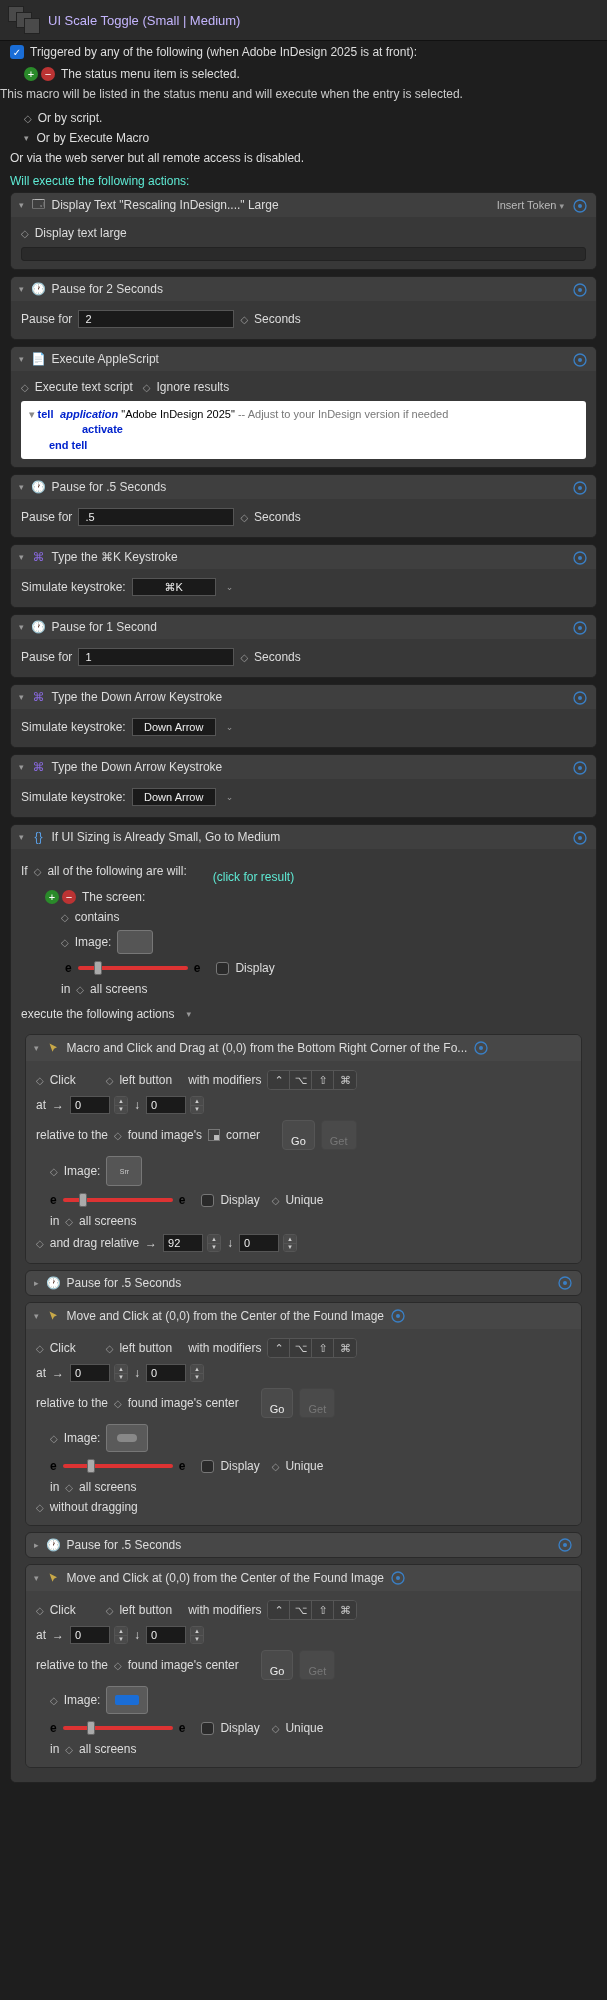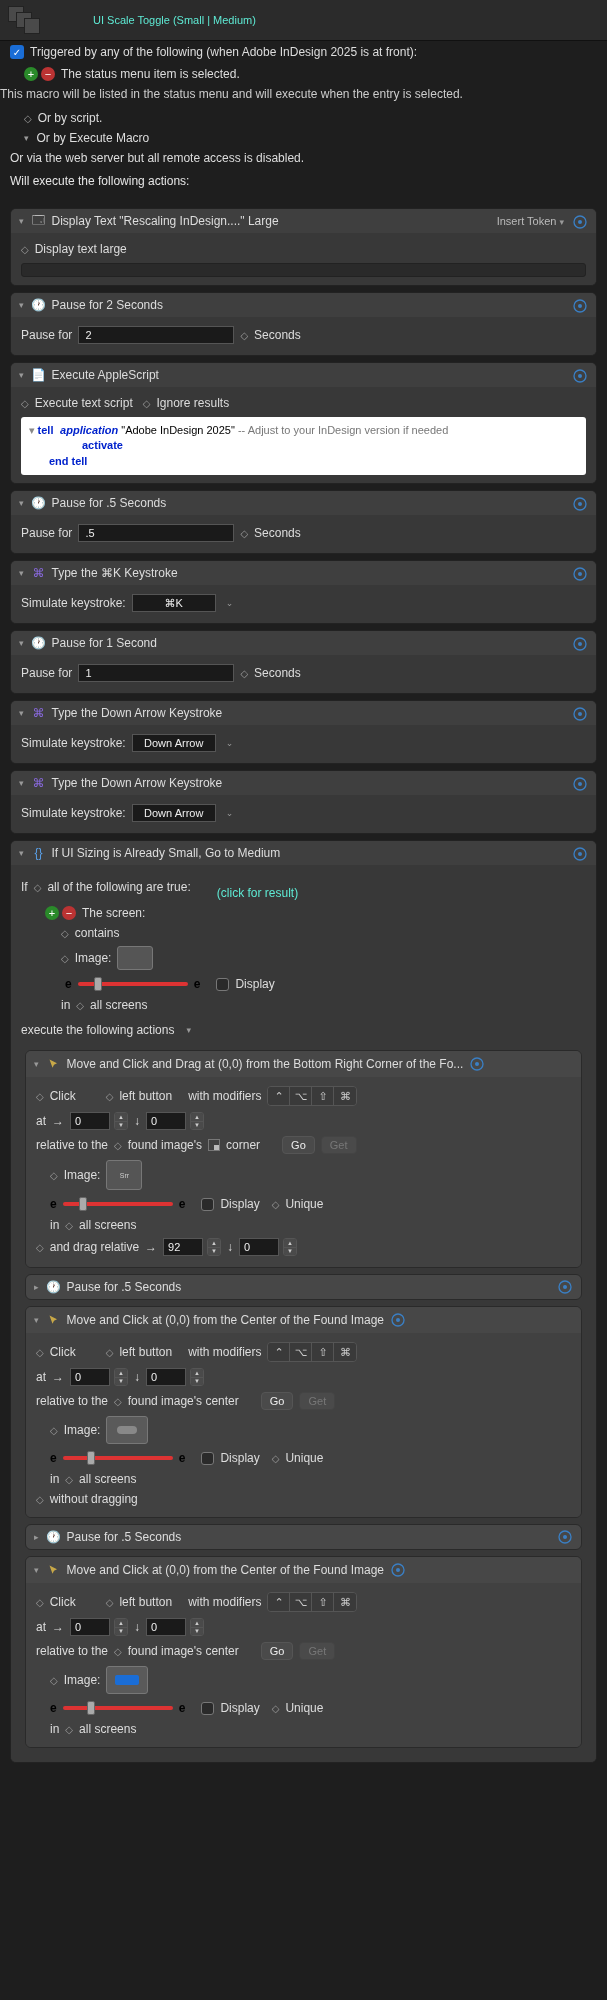--- a/index.html
+++ b/index.html
@@ -1,30 +1,30 @@
 <!DOCTYPE html>
 <html><head>
 <meta charset="utf-8">
 <style>
 * { box-sizing: border-box; margin: 0; padding: 0; font-family: -apple-system, "Helvetica Neue", Arial, sans-serif; }
 body { background: #1e1e1e; color: #ddd; font-size: 12px; width: 607px; }
 .header { background: #2b2b2b; padding: 6px 8px; display: flex; align-items: center; gap: 8px; border-bottom: 1px solid #111; }
 .header-icons { position: relative; width: 32px; height: 28px; }
 .header-icon { position: absolute; width: 16px; height: 16px; background: #4a4a4a; border: 1px solid #222; }
-.header-title { font-size: 11px; color: #5eead4; margin-left: 45px; }
+.header-title { font-size: 13px; color: #c4b5fd; }
 .trigger-row { display: flex; align-items: center; gap: 6px; padding: 4px 10px; }
 .checkbox { width: 14px; height: 14px; background: #1a6dd6; border-radius: 3px; display: inline-flex; align-items: center; justify-content: center; color: #fff; font-size: 10px; }
 .plus-minus { display: inline-flex; gap: 3px; margin-left: 14px; }
 .plus { width: 14px; height: 14px; background: #2a8a2a; border-radius: 50%; color: #fff; display: flex; align-items: center; justify-content: center; font-size: 11px; }
 .minus { width: 14px; height: 14px; background: #b33; border-radius: 50%; color: #fff; display: flex; align-items: center; justify-content: center; font-size: 11px; }
 .indent2 { padding-left: 64px; }
 .sub-text { color: #ccc; padding: 2px 0; }
 .diamond { color: #999; font-size: 10px; }
 .disclosure { color: #999; font-size: 9px; margin-right: 2px; }
-.will-exec { padding: 6px 10px 20px; color: #e5e5e5; }
+.will-exec { padding: 6px 10px 4px; color: #5eead4; }
 .actions { padding: 0 10px 10px; }
 .action { background: #3a3a3a; border: 1px solid #222; border-radius: 6px; margin-bottom: 6px; overflow: hidden; }
 .action-head { background: #3f3f3f; padding: 5px 8px; display: flex; align-items: center; gap: 6px; position: relative; }
 .action-head .gear { position: absolute; right: 8px; top: 5px; }
 .gear { width: 16px; height: 16px; color: #3a7fc4; }
 .gear svg { width: 16px; height: 16px; }
 .action-icon { width: 14px; height: 14px; display: inline-flex; align-items: center; justify-content: center; }
 .action-body { padding: 6px 10px 8px; background: #383838; }
 .row { display: flex; align-items: center; gap: 6px; padding: 3px 0; flex-wrap: wrap; }
 .dim { color: #5eead4; margin-top: 12px; }
@@ -46,21 +46,21 @@
 .slider-letter { color: #000; font-weight: bold; font-size: 12px; background:transparent; }
 .slider-track { position: relative; width: 110px; height: 4px; background: #d33; border-radius: 2px; }
 .slider-thumb { position: absolute; top: -5px; width: 8px; height: 14px; background: #aaa; border-radius: 2px; border: 1px solid #666; }
 .mod-group { display: inline-flex; border: 1px solid #555; border-radius: 4px; overflow: hidden; }
 .mod-btn { width: 22px; height: 18px; background: #3a3a3a; border: none; border-right: 1px solid #555; color: #ccc; font-size: 11px; display: flex; align-items: center; justify-content: center; }
 .mod-btn:last-child { border-right: none; }
 .num-input { background: #1a1a1a; border: 1px solid #555; color: #eee; width: 40px; height: 18px; padding: 0 4px; font-size: 11px; }
 .stepper { display: inline-flex; flex-direction: column; border: 1px solid #555; border-radius: 3px; overflow: hidden; width: 14px; height: 18px; margin-left: -2px; }
 .stepper div { flex: 1; background: #4a4a4a; display: flex; align-items: center; justify-content: center; font-size: 6px; color: #ccc; border-bottom: 1px solid #555; }
 .stepper div:last-child { border-bottom: none; }
-.small-btn { background: #4a4a4a; border: 1px solid #555; color: #eee; padding: 2px 8px; border-radius: 4px; font-size: 11px; height: 18px; }
+.small-btn { background: #4a4a4a; border: 1px solid #555; color: #eee; padding: 14px 8px; border-radius: 4px; font-size: 11px; height: 18px; }
 .small-btn.disabled { color: #777; border-color: #444; }
 .unchecked { width: 13px; height: 13px; border: 1px solid #777; border-radius: 3px; background: #2a2a2a; display: inline-block; }
 .collapsed-head { background: #474747; padding: 5px 8px; display: flex; align-items: center; gap: 6px; position: relative; border-radius: 6px; border:1px solid #2a2a2a; margin: 6px 4px;}
 .cursor-icon svg { width:12px; height:12px; }
 </style>
 </head>
 <body>
 
 <div class="header">
   <div class="header-icons">
@@ -269,21 +269,21 @@
     <span>If UI Sizing is Already Small, Go to Medium</span>
     <span class="gear"><svg viewBox="0 0 24 24">
             <circle cx="12" cy="12" r="9" fill="none" stroke="#3a7fc4" stroke-width="2"></circle>
             <circle cx="12" cy="12" r="3" fill="#3a7fc4"></circle>
           </svg></span>
   </div>
   <div class="action-body">
     <div class="row">
       <span>If</span>
       <span class="diamond">◇</span>
-      <span>all of the following are true:</span>
+      <span>all of the following are will:</span>
       <span class="dim" style="margin-left:20px">(click for result)</span>
     </div>
     <div class="row" style="padding-left:10px">
       <span class="plus-minus">
         <span class="plus">+</span>
         <span class="minus">−</span>
       </span>
       <span>The screen:</span>
     </div>
     <div class="row" style="padding-left:40px">
@@ -317,21 +317,21 @@
     <div class="nested-actions">
 
       <div class="nested-action">
         <div class="nested-head">
           <span class="disclosure">▾</span>
           <span class="action-icon cursor-icon">
                 <svg viewBox="0 0 16 16">
                   <path d="M2 2l4 11 2-4 4-2z" fill="#c8a848"></path>
                 </svg>
               </span>
-          <span style="max-width:460px;overflow:hidden;text-overflow:ellipsis;white-space:nowrap">Move and Click and Drag at (0,0) from the Bottom Right Corner of the Fo...</span>
+          <span style="max-width:460px;overflow:hidden;text-overflow:ellipsis;white-space:nowrap">Macro and Click and Drag at (0,0) from the Bottom Right Corner of the Fo...</span>
           <span class="gear"><svg viewBox="0 0 24 24">
                   <circle cx="12" cy="12" r="9" fill="none" stroke="#3a7fc4" stroke-width="2"></circle>
                   <circle cx="12" cy="12" r="3" fill="#3a7fc4"></circle>
                 </svg></span>
         </div>
         <div class="nested-body">
           <div class="row">
             <span class="diamond">◇</span>
             <span>Click</span>
             <span class="diamond" style="margin-left:24px">◇</span>

